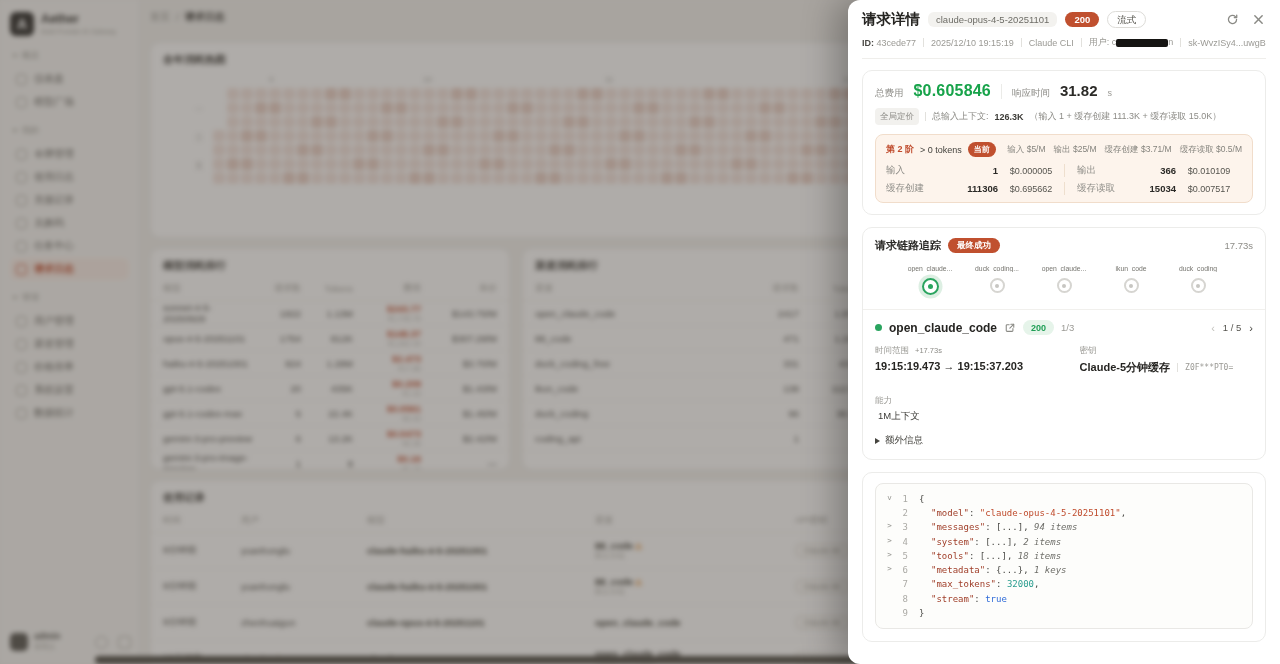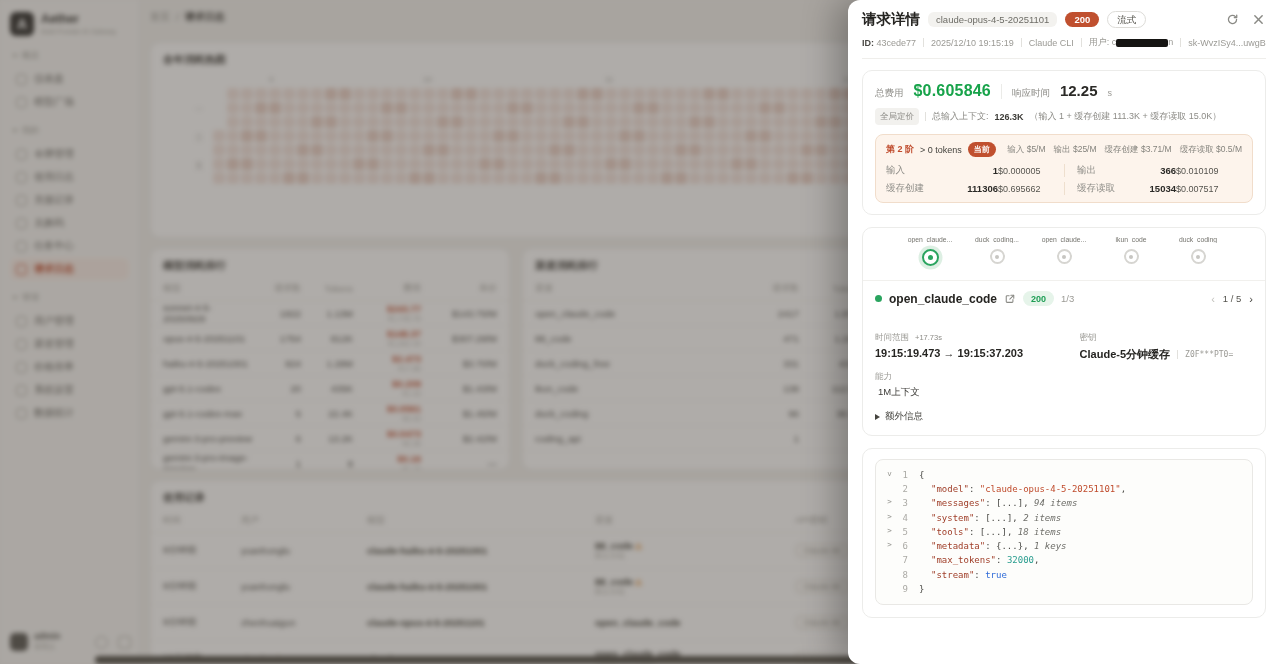--- a/index.html
+++ b/index.html
@@ -92,42 +92,42 @@
   .tier{margin:0 12px 11px;background:#fdf4ec;border:1px solid #f1ddcb;border-radius:8px;padding:7px 10px}
   .tier-head{display:flex;align-items:center;gap:6px;font-size:9px}
   .tier-name{color:#bf4a2b;font-weight:bold}
   .tier-range{color:#45443f}
   .pill-cur{background:#c0502f;color:#fff;font-size:8px;font-weight:bold;padding:2px 6px;border-radius:8px}
   .tier-rates{margin-left:auto;color:#84837d;font-size:8.5px;display:flex;gap:8px}
   .tier-grid{display:grid;grid-template-columns:1fr 1fr;column-gap:0;row-gap:5px;margin-top:7px}
   .tier-cell{display:grid;grid-template-columns:50px 1fr 66px;align-items:center;font-size:9px}
   .tier-cell:nth-child(even){border-left:1px solid #eedfce;padding-left:12px}
   .tier-cell .tk{font-weight:bold;color:#2b2a27;text-align:right;font-size:9.5px}
-  .tier-cell .ct{text-align:left;color:#55544e}
+  .tier-cell .ct{text-align:center;color:#55544e}
 
   .trace-head{display:flex;align-items:center;gap:7px;padding:10px 12px 4px}
   .trace-title{font-size:11px;font-weight:bold;color:#2b2a27}
   .trace-dur{margin-left:auto;font-size:9.5px;color:#8d8c87}
   .nodes{display:flex;justify-content:center;gap:17px;padding:8px 0 14px;border-bottom:1px solid #f1f0ed}
   .node{width:50px;text-align:center}
   .node-lbl{font-size:6.8px;color:#75746e;white-space:nowrap;overflow:hidden;text-overflow:ellipsis;margin-bottom:6px}
   .node-c{margin:0 auto;width:11px;height:11px;border:2px solid #d6d5d1;border-radius:50%;display:flex;align-items:center;justify-content:center}
   .node-c i{width:4px;height:4px;background:#c7c6c2;border-radius:50%}
   .node.on .node-c{width:13px;height:13px;border-color:#2aa45f;box-shadow:0 0 0 3.5px #ddefe3}
   .node.on .node-c i{width:5px;height:5px;background:#2aa45f}
   .step{padding:10px 12px 12px}
   .step-head{display:flex;align-items:center;gap:7px}
   .gdot{width:7px;height:7px;border-radius:50%;background:#2aa45f}
   .step-name{font-size:12px;font-weight:bold;color:#262522}
   .pill-green{background:#e6f4ea;color:#1f9e55;font-size:9px;font-weight:bold;padding:2.5px 8px;border-radius:8px}
   .attempt{font-size:9.5px;color:#9b9a95}
   .pager{margin-left:auto;display:flex;align-items:center;gap:8px;font-size:9.5px;color:#55544e}
   .pg-arrow{color:#c2c1bc;font-size:11px}
   .pg-arrow.en{color:#45443f}
-  .step-grid{display:grid;grid-template-columns:1.18fr 1fr;row-gap:9px;margin-top:26px}
+  .step-grid{display:grid;grid-template-columns:1.18fr 1fr;row-gap:20px;margin-top:10px}
   .f-lbl{font-size:8.5px;color:#9b9a95;margin-bottom:3px;display:flex;gap:6px;align-items:baseline}
   .f-delta{font-size:7.5px;color:#8d8c87}
   .f-val{font-size:11px;font-weight:bold;color:#262522}
   .f-keyrow{display:flex;align-items:center;gap:7px}
   .f-mono{font-family:"DejaVu Sans Mono",monospace;font-size:8px;color:#9b9a95}
   .cap-val{font-size:9.5px;color:#3c3b37;padding-left:3px}
   .extra{display:flex;align-items:center;gap:5px;margin-top:11px;font-size:9.5px;color:#45443f}
   .extra .tri-r{width:0;height:0;border-top:3.5px solid transparent;border-bottom:3.5px solid transparent;border-left:5px solid #45443f}
 
   .tabs{display:flex;align-items:center;gap:15px;padding:9px 12px 0;border-bottom:1px solid #f1f0ed}
@@ -968,21 +968,21 @@
   </header>
 
   <div class="dr-body">
 
     <div class="dcard">
       <div class="cost-top">
         <span class="lbl">总费用</span>
         <span class="money">$0.605846</span>
         <span class="vdiv"></span>
         <span class="lbl">响应时间</span>
-        <span class="bigval">12.25</span>
+        <span class="bigval">31.82</span>
         <span class="unit">s</span>
       </div>
       <div class="ctx-line">
         <span class="pill-gray">全局定价</span>
         <span class="vsep"></span>
         <span>总输入上下文:</span>
           <b>126.3K</b>
         <span>（输入 1 + 缓存创建 111.3K + 缓存读取 15.0K）</span>
       </div>
       <div class="tier">
@@ -1016,20 +1016,25 @@
             <div class="tier-cell">
               <span class="lbl">缓存读取</span>
               <span class="tk">15034</span>
               <span class="ct">$0.007517</span>
             </div>
           </div>
       </div>
     </div>
 
     <div class="dcard">
+      <div class="trace-head">
+        <span class="trace-title">请求链路追踪</span>
+        <span class="pill pill-red" style="font-size:8.5px">最终成功</span>
+        <span class="trace-dur">17.73s</span>
+      </div>
       <div class="nodes">
           <div class="node on">
             <div class="node-lbl">open_claude...</div>
             <div class="node-c">
               <i></i>
             </div>
           </div>
           <div class="node">
             <div class="node-lbl">duck_coding...</div>
             <div class="node-c">

